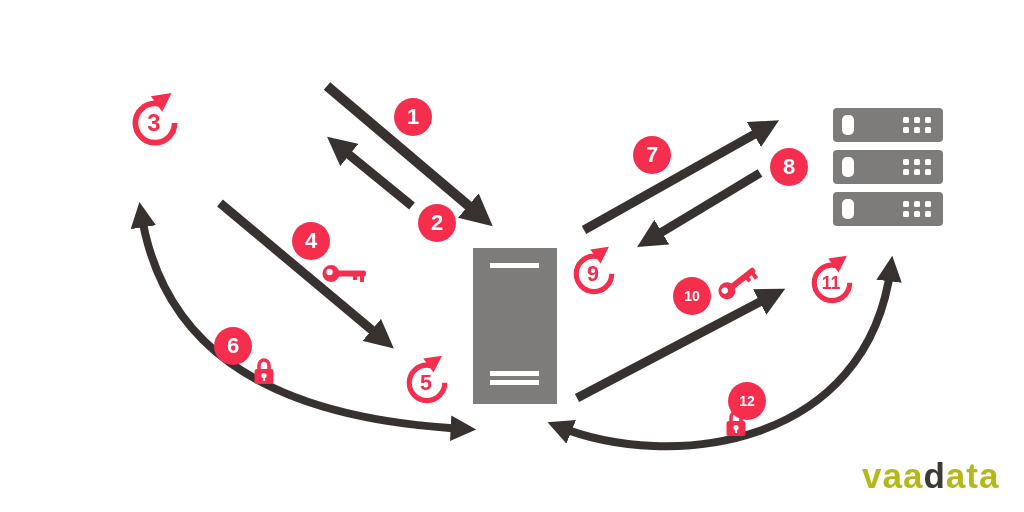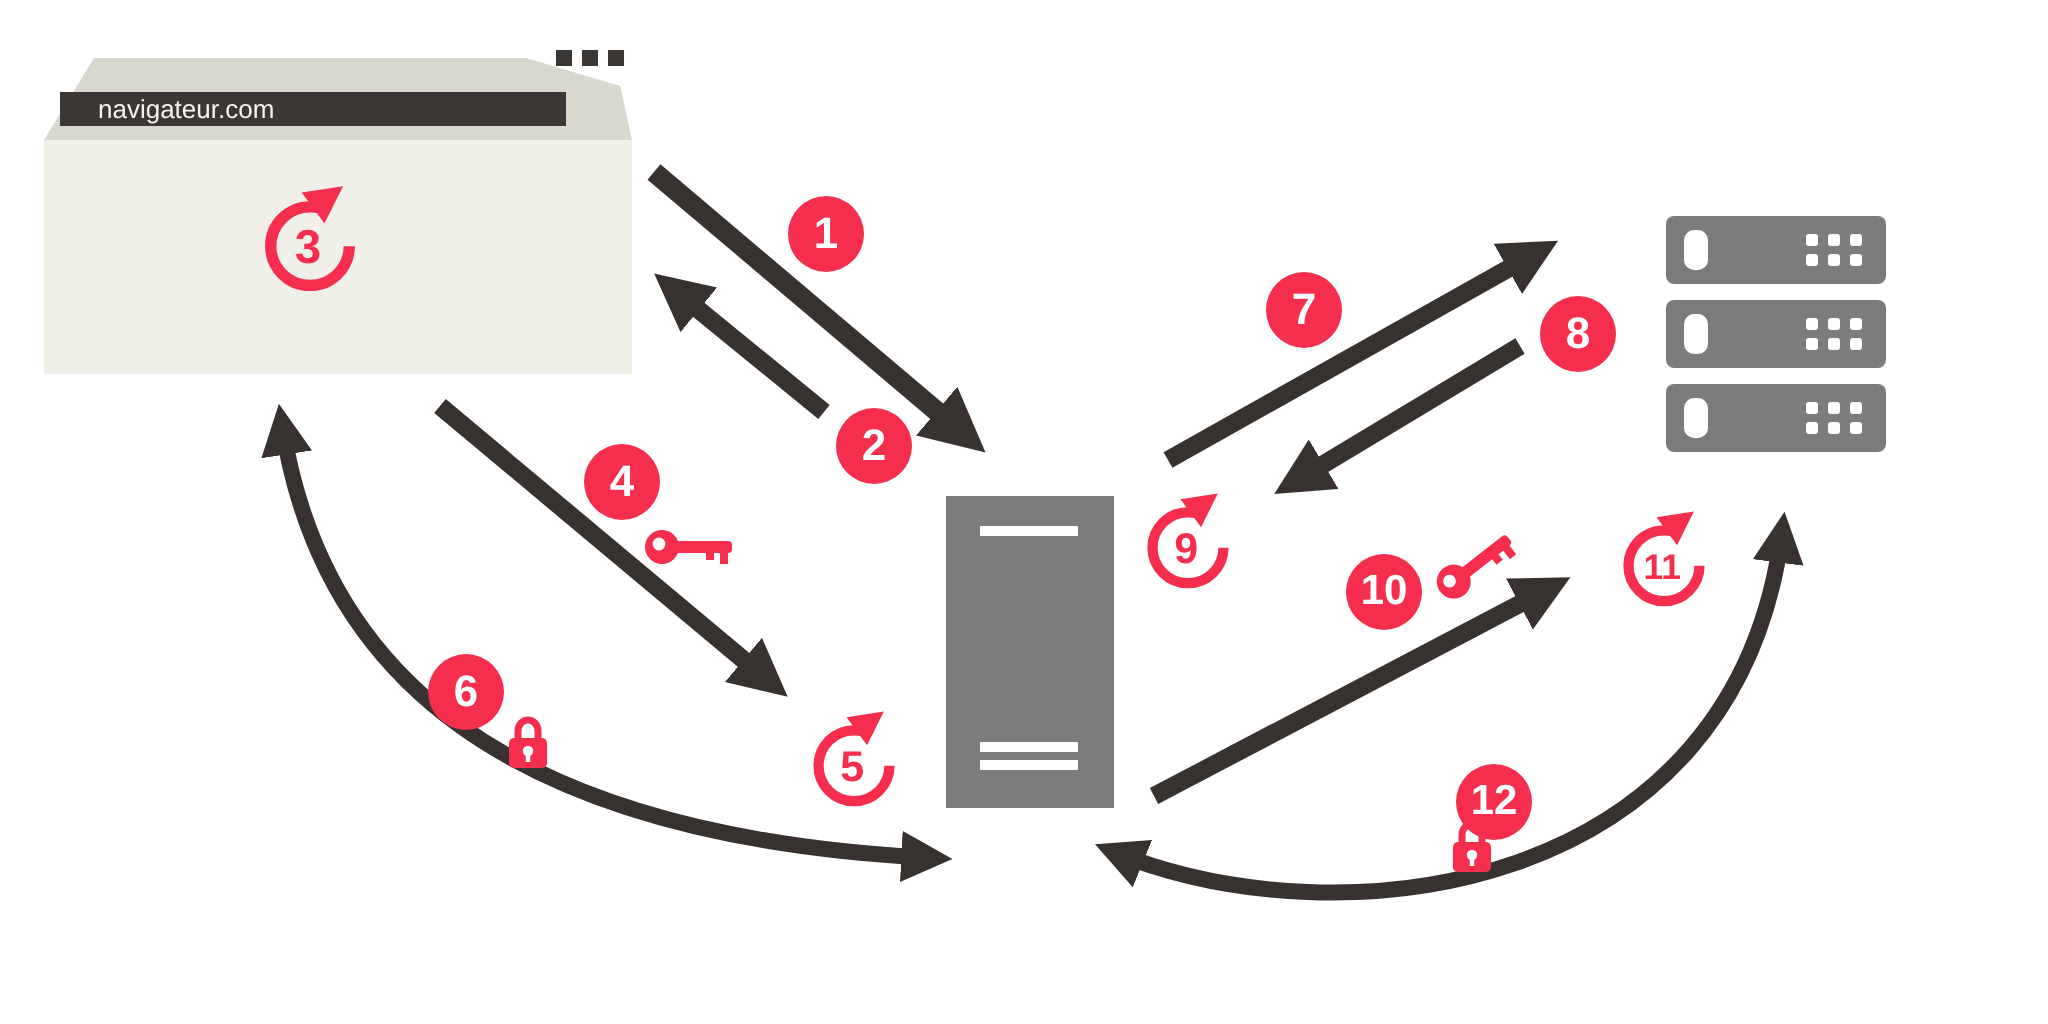--- a/index.html
+++ b/index.html
@@ -33,21 +33,21 @@
   .rack{position:absolute;left:833px;width:110px;height:34px;background:var(--server,#7d7c7a);border-radius:4px;z-index:1;}
   .rack .slot{position:absolute;left:9px;top:7px;width:12px;height:20px;background:#fff;border-radius:5px;}
   .rack .dots{position:absolute;right:12px;top:9px;display:grid;grid-template-columns:repeat(3,6px);grid-gap:4px 5px;}
   .rack .dots span{width:6px;height:6px;background:#fff;border-radius:1.5px;display:block;}
   
   .badge{
     position:absolute;width:38px;height:38px;border-radius:50%;z-index:3;
     background:var(--accent,#f62e4e);color:#fff;text-align:center;
     font-weight:700;font-size:22px;line-height:38px;
   }
-  .badge.two{font-size:21px;text-align:center;}
+  .badge.two{font-size:14px;text-align:center;}
   
   .refresh{position:absolute;z-index:3;}
   .refresh .ring{fill:none;stroke:var(--accent,#f62e4e);stroke-width:5.5;stroke-dasharray:95 24.4;}
   .refresh .head{fill:var(--accent,#f62e4e);}
   .refresh .num{fill:var(--accent,#f62e4e);font-family:"Liberation Sans",sans-serif;font-weight:700;font-size:23px;text-anchor:middle;}
   .refresh .num.two{font-size:19px;}
   
   .keyicon,.lockicon{position:absolute;z-index:3;}
   .red-fill{fill:var(--accent,#f62e4e);}
   .red-stroke{fill:none;stroke:var(--accent,#f62e4e);stroke-width:3.5;}
@@ -70,32 +70,20 @@
     <path class="arrow" d="M327,86 L483,218" stroke-width="10" marker-end="url(#ah)"></path>
     <path class="arrow" d="M412,206 L336,144" stroke-width="9" marker-end="url(#ah)"></path>
     <path class="arrow" d="M220,203 L385,341" stroke-width="9" marker-end="url(#ah)"></path>
     <path class="arrow" d="M141,212 C160,335 250,418 466,429" stroke-width="8" marker-start="url(#ah)" marker-end="url(#ah)"></path>
     <path class="arrow" d="M584,230 L769,126" stroke-width="9" marker-end="url(#ah)"></path>
     <path class="arrow" d="M760,173 L647,241" stroke-width="9" marker-end="url(#ah)"></path>
     <path class="arrow" d="M577,398 L775,294" stroke-width="9" marker-end="url(#ah)"></path>
     <path class="arrow" d="M557,426 C670,472 868,448 891,266" stroke-width="8" marker-start="url(#ah)" marker-end="url(#ah)"></path>
   </svg>
 
-  <div class="browser">
-    <div class="browser-roof"></div>
-    <div class="browser-dots">
-      <span></span>
-        <span></span>
-        <span></span>
-    </div>
-    <div class="address-bar">
-      <span>navigateur.com</span>
-    </div>
-    <div class="browser-body"></div>
-  </div>
 
   <div class="server">
     <span class="line" style="top:15px"></span>
     <span class="line" style="top:123px"></span>
     <span class="line" style="top:132px"></span>
   </div>
 
   <div class="rack" style="top:108px">
     <span class="slot"></span>
     <span class="dots">
@@ -181,14 +169,17 @@
     <circle cx="13" cy="19.5" r="2.6" fill="#fff"></circle>
     <rect x="11.9" y="20.5" width="2.2" height="4.5" fill="#fff"></rect>
   </svg>
   <svg class="lockicon" style="left:723px;top:408px" width="26" height="30" viewBox="0 0 26 30">
     <path class="red-stroke" d="M8,14 V9.5 a5,5.5 0 0 1 10,0 V14"></path>
     <rect class="red-fill" x="3.5" y="13" width="19" height="15" rx="2.5"></rect>
     <circle cx="13" cy="19.5" r="2.6" fill="#fff"></circle>
     <rect x="11.9" y="20.5" width="2.2" height="4.5" fill="#fff"></rect>
   </svg>
 
+  <div class="logo">
+    <span class="g">vaa</span><span class="d">d</span><span class="g">ata</span>
+  </div>
 
 </div>
 
 </body></html>

